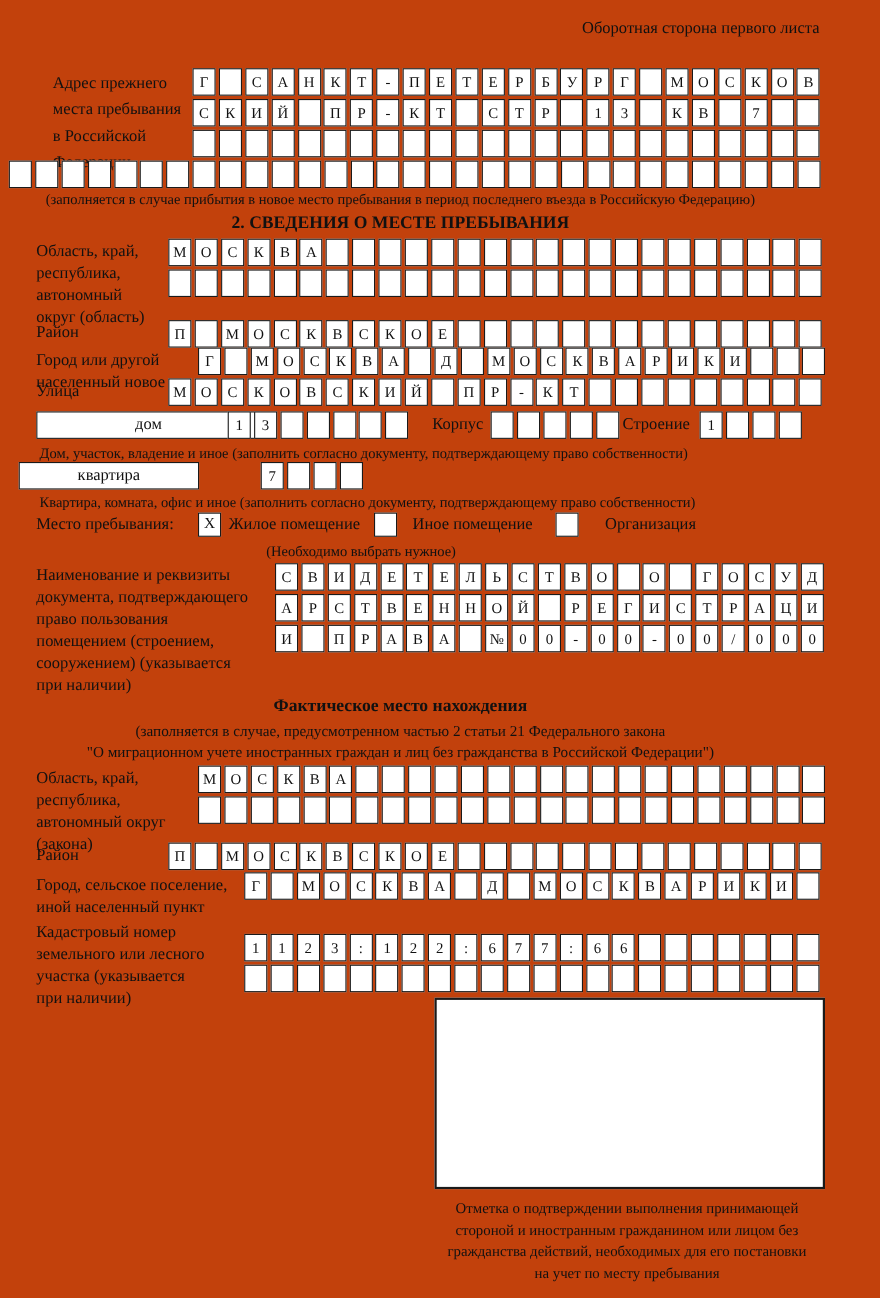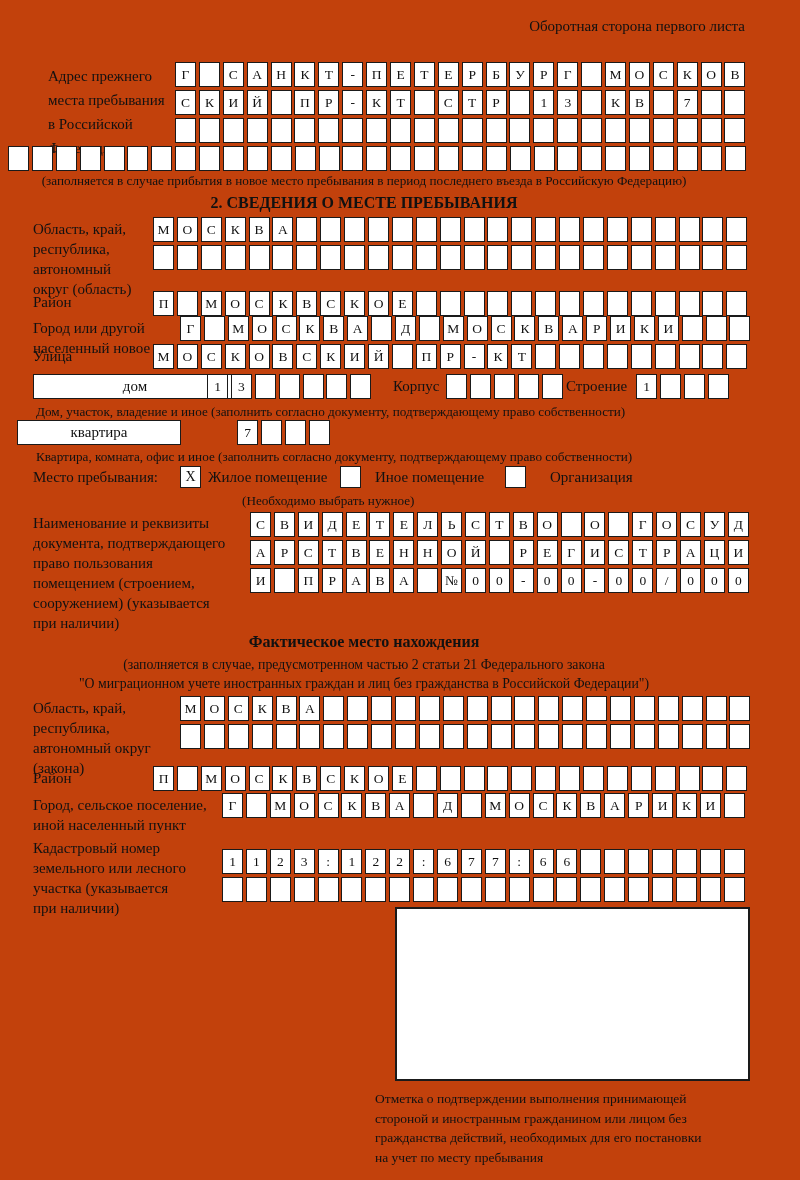--- a/index.html
+++ b/index.html
@@ -30,21 +30,21 @@
     height:25px;border:1.7px solid #1a1a1a;box-sizing:border-box;
     display:flex;align-items:center;justify-content:center;
     font-size:15px;background:#fff;
   }
   .checkbox{
     width:21px;height:22px;border:1.7px solid #1a1a1a;box-sizing:border-box;
     display:flex;align-items:center;justify-content:center;
     font-size:14px;background:#fff;
   }
   .stampbox{border:2px solid #1a1a1a;box-sizing:border-box;background:#fff;}
-  .caption{font-size:13.5px;text-align:left;line-height:19.5px;}
+  .caption{font-size:13.5px;text-align:center;line-height:19.5px;}
 </style>
 </head>
 <body>
 
 <div class="page">
 
   <div class="abs label" style="top:18px;right:55px;">Оборотная сторона первого листа</div>
 
   <div class="abs label lines" style="left:48px;top:64px;line-height:24px;">
       <div>Адрес прежнего</div>

